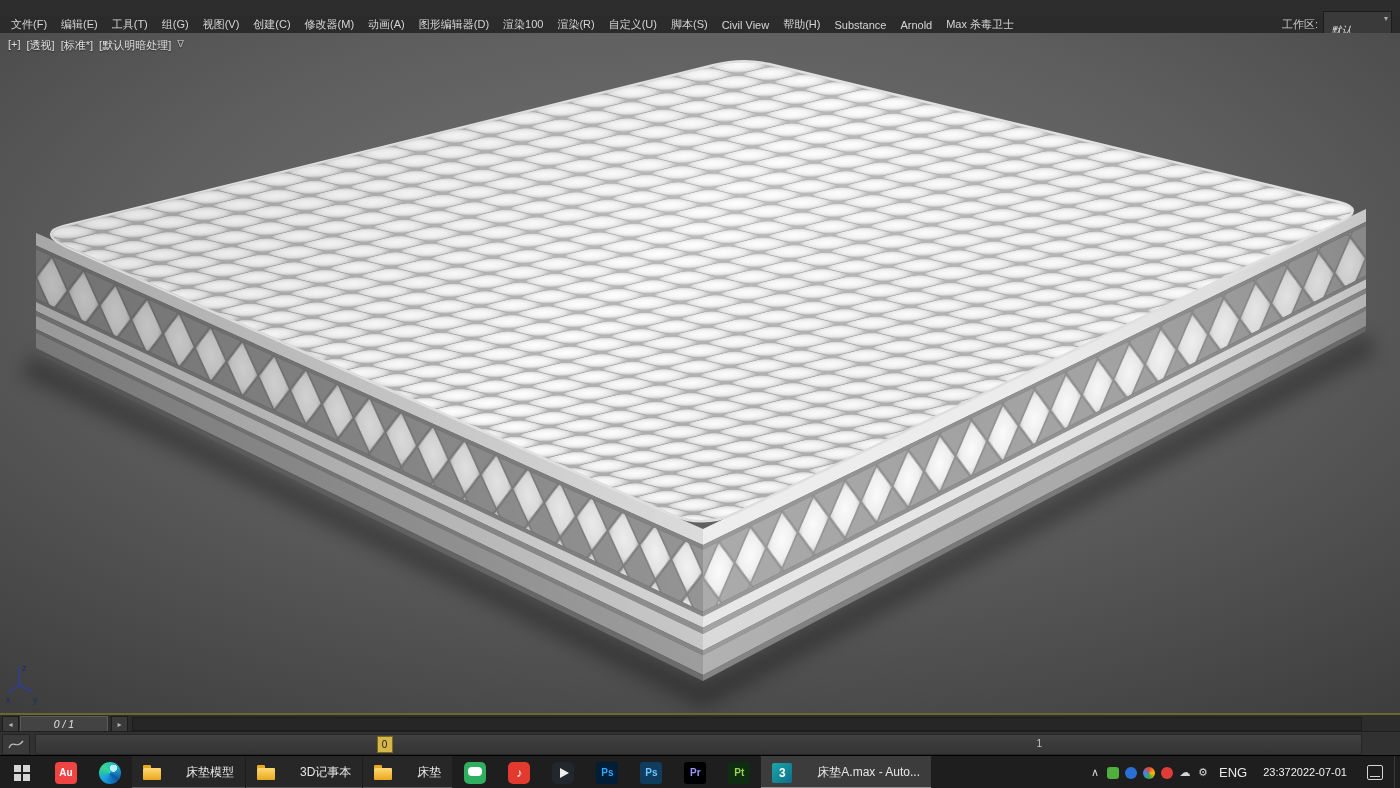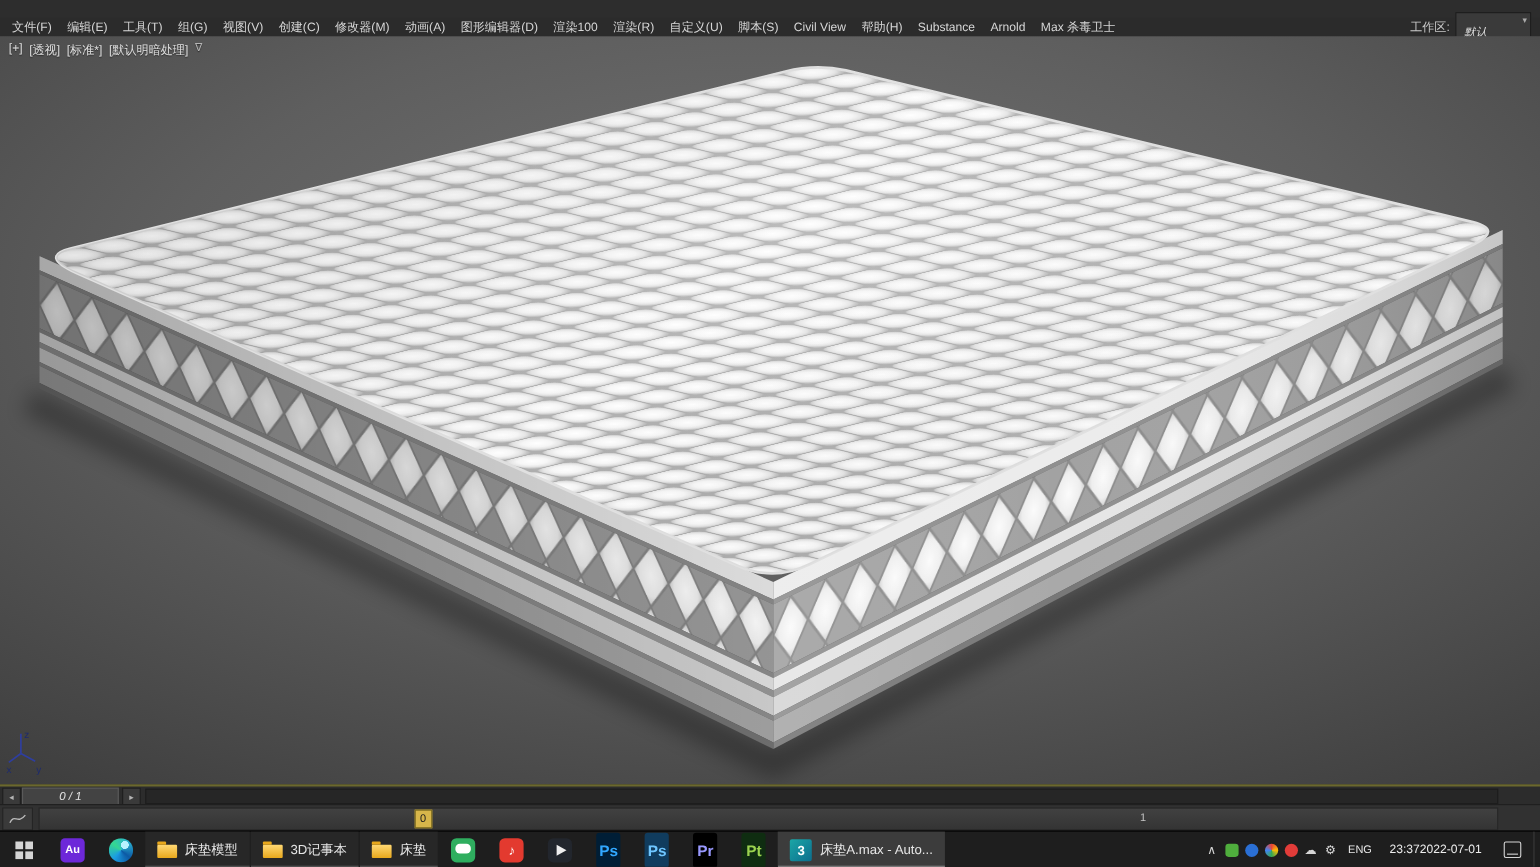--- a/index.html
+++ b/index.html
@@ -53,63 +53,63 @@
          background:linear-gradient(#414141,#343434);}
   .key-tick{position:absolute;left:25.7%;top:1px;width:14px;height:15px;background:#d7b64a;
             border:1px solid #7a6a1e;color:#1d1d1d;font-size:10px;display:flex;
             align-items:center;justify-content:center;}
   .end-tick{position:absolute;left:75.5%;top:3px;color:#c5c5c5;font-size:10px;}
 
   
   .taskbar{position:absolute;top:755px;left:0;right:0;height:33px;background:#1e1e1e;
            border-top:1px solid #000;display:flex;align-items:stretch;color:#e2e2e2;}
   .tb-icon-btn{width:44px;display:flex;align-items:center;justify-content:center;}
-  .tb-task{display:flex;align-items:center;gap:7px;padding:0 11px;font-size:12px;max-width:170px;
+  .tb-task{display:flex;align-items:center;gap:25px;padding:0 11px;font-size:12px;max-width:170px;
            box-shadow:inset 0 -2px 0 #5f5f5f;background:#272727;margin-right:1px;}
   .tb-task.active{background:#3c3c3c;box-shadow:inset 0 -2px 0 #8f8f8f;}
   .tb-label{white-space:nowrap;overflow:hidden;text-overflow:ellipsis;color:#e6e6e6;}
 
   .start-ico{width:16px;height:16px;display:grid;grid-template-columns:7px 7px;
              grid-template-rows:7px 7px;gap:2px;}
   .start-ico i{background:#d5d5d5;display:block;}
-  .au-ico{width:22px;height:22px;border-radius:4px;background:#6d28d9;color:#fff;font-size:10px;
+  .au-ico{width:22px;height:22px;border-radius:4px;background:#ef4444;color:#fff;font-size:10px;
           font-weight:bold;display:flex;align-items:center;justify-content:center;}
   .edge-ico{width:22px;height:22px;border-radius:50%;
             background:radial-gradient(circle at 66% 28%,#b8f3ff 0 16%,rgba(0,0,0,0) 17%),
             conic-gradient(from 130deg,#0c59a4,#1b9de2,#35d890,#2bb3d2,#0c59a4);}
   .folder-ico{position:relative;width:18px;height:12px;margin-top:3px;border-radius:1px;
               background:linear-gradient(#ffd873,#e8a81c);}
   .folder-ico::before{content:"";position:absolute;top:-3px;left:0;width:8px;height:3px;
               background:#e8a81c;border-radius:1px 1px 0 0;}
   .app-green{width:22px;height:22px;border-radius:5px;background:#2fae5f;position:relative;}
   .app-green::after{content:"";position:absolute;left:4px;top:5px;width:14px;height:9px;
               background:#fff;border-radius:4px;}
   .app-red{width:22px;height:22px;border-radius:5px;background:#e33a2f;color:#fff;font-size:12px;
            display:flex;align-items:center;justify-content:center;}
   .app-dark{width:22px;height:22px;border-radius:5px;background:#22262d;position:relative;}
   .app-dark::after{content:"";position:absolute;left:8px;top:6px;border-left:9px solid #eee;
            border-top:5px solid rgba(0,0,0,0);border-bottom:5px solid rgba(0,0,0,0);}
-  .adobe{width:22px;height:32px;border-radius:3px;font-size:14px;font-weight:bold;
+  .adobe{width:22px;height:22px;border-radius:3px;font-size:10px;font-weight:bold;
          display:flex;align-items:center;justify-content:center;}
   .ps1{background:#001e36;color:#31a8ff;}
   .ps2{background:#103c5e;color:#6ec6ff;}
   .pr1{background:#000000;color:#9999ff;}
   .pt1{background:#0f2d11;color:#9bd34f;}
   .max-ico{width:20px;height:20px;border-radius:2px;background:linear-gradient(135deg,#1ba6a6,#0c6e8e);
            color:#fff;font-size:12px;font-weight:bold;display:flex;align-items:center;justify-content:center;}
 
   .tray{margin-left:auto;display:flex;align-items:center;}
   .tri{width:18px;text-align:center;font-size:11px;color:#d5d5d5;}
   .dot{width:12px;height:12px;margin:0 3px;display:block;}
   .dot-green{background:#4fae3d;border-radius:3px;}
   .dot-blue{background:#2a6fd4;border-radius:50%;}
   .dot-multi{border-radius:50%;
       background:conic-gradient(#e94335,#fbbc04,#34a853,#4285f4,#e94335);}
   .dot-red{background:#e23c39;border-radius:50%;}
-  .tray-lang{font-size:10px;padding:0 7px;color:#e8e8e8;}
+  .tray-lang{font-size:13px;padding:0 7px;color:#e8e8e8;}
   .clock{display:flex;flex-direction:row;align-items:center;justify-content:center;
          font-size:11px;line-height:13px;padding:0 9px;color:#eee;}
   .ac-btn{width:38px;display:flex;align-items:center;justify-content:center;height:100%;}
   .ac-box{width:14px;height:13px;border:1px solid #d5d5d5;border-radius:2px;position:relative;}
   .ac-box::after{content:"";position:absolute;left:2px;right:2px;bottom:2px;height:1px;background:#d5d5d5;}
   .desk-sliver{width:5px;border-left:1px solid #3a3a3a;height:100%;}
 </style>
 </head>
 <body>
 

